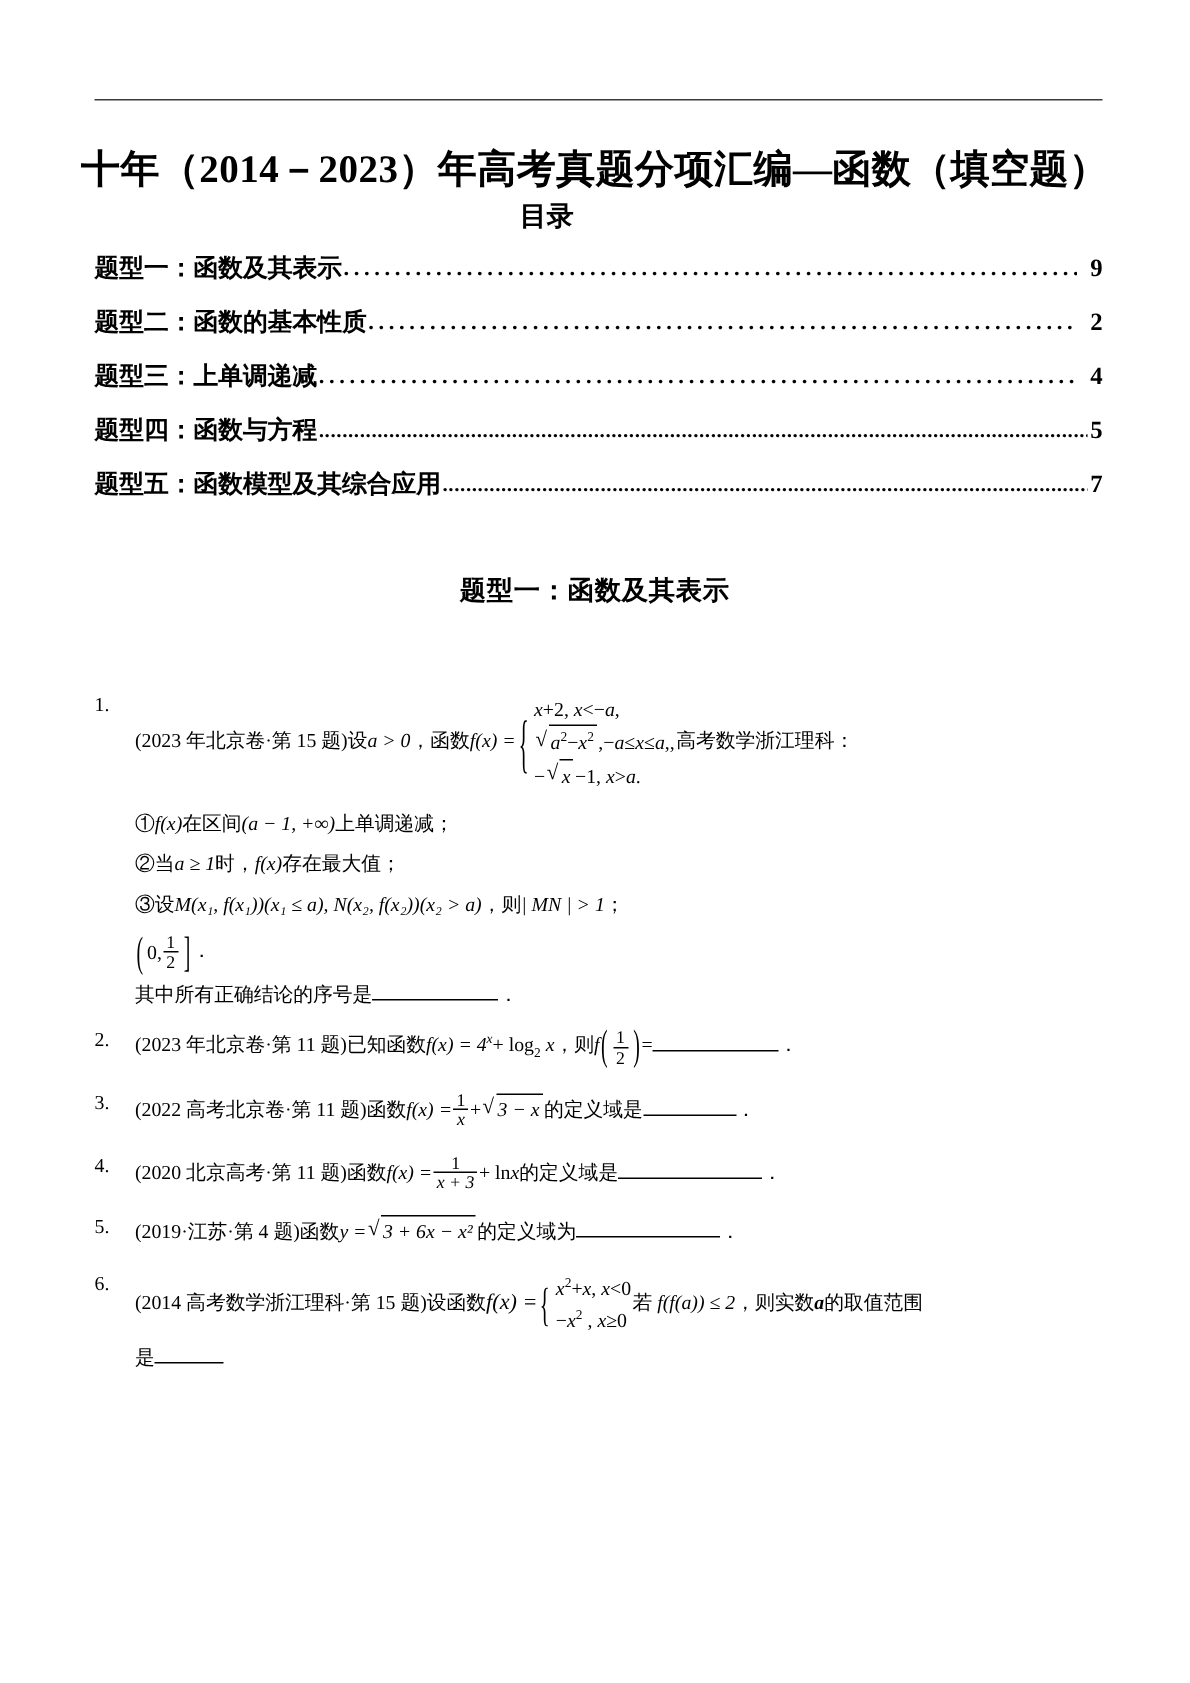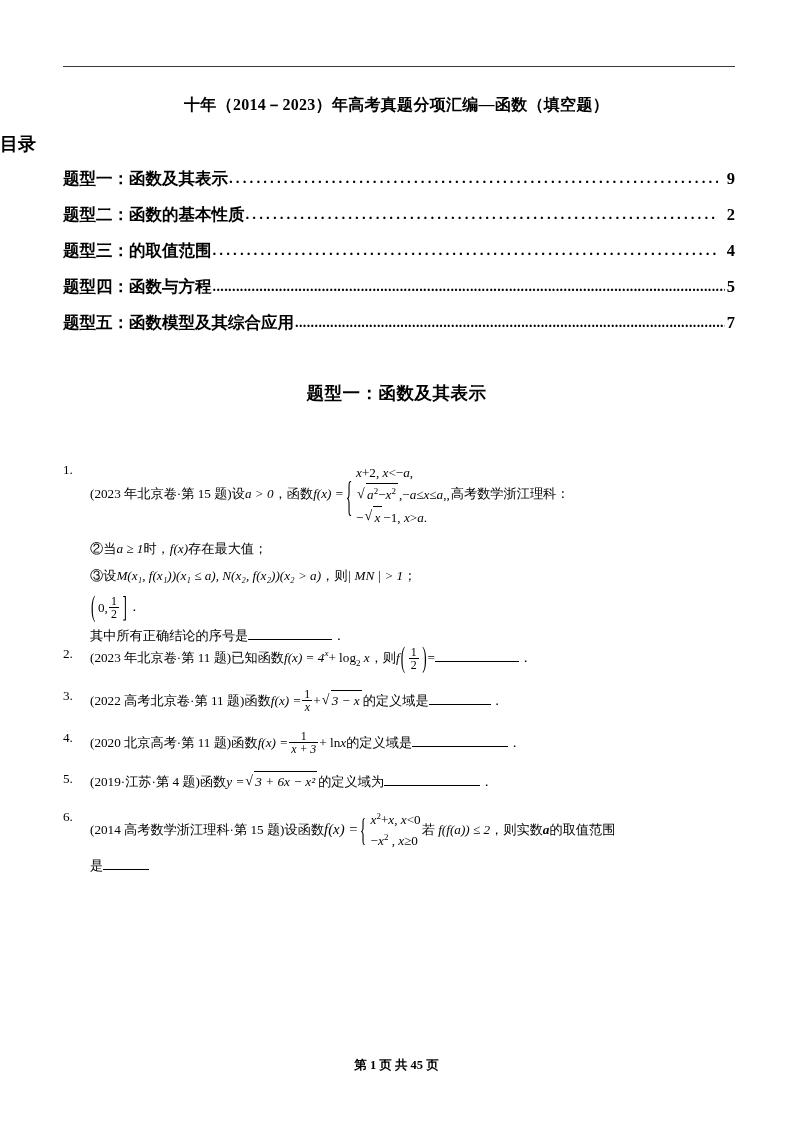--- a/index.html
+++ b/index.html
@@ -31,30 +31,31 @@
     border-top: 1.6px solid #3a3a3a;
   }
 
   
   .doc-title {
     position: absolute;
     left: 0;
     top: 95px;
     width: 793px;
     text-align: center;
-    font-size: 16px;
+    font-size: 26px;
     font-weight: bold;
     letter-spacing: .3px;
     white-space: nowrap;
   }
   .toc-title {
     position: absolute;
     left: 0;
     top: 132px;
     width: 729px;
+    text-align: center;
     font-size: 18px;
     font-weight: bold;
   }
 
   
   .toc {
     position: absolute;
     left: 63px;
     top: 168px;
     width: 672px;
@@ -237,21 +238,21 @@
       <span class="toc-page">9</span>
     </div>
 
     <div class="toc-row sparse">
       <span class="toc-label">题型二：函数的基本性质</span>
       <span class="toc-dots sparse">........................................................................................................................</span>
       <span class="toc-page">2</span>
     </div>
 
     <div class="toc-row sparse">
-      <span class="toc-label">题型三：的取值范围</span>
+      <span class="toc-label">题型三：上单调递减</span>
       <span class="toc-dots sparse">........................................................................................................................</span>
       <span class="toc-page">4</span>
     </div>
 
     <div class="toc-row dense">
       <span class="toc-label">题型四：函数与方程</span>
       <span class="toc-dots dense">............................................................................................................................................................................................................................</span>
       <span class="toc-page">5</span>
     </div>
 
@@ -274,35 +275,38 @@
             <span class="brace">{</span>
             <span class="rows">
               <span class="row"><span class="mi">x</span><span class="mo">+2,</span> <span class="mi">x</span><span class="mo">&lt;−</span><span class="mi">a</span><span class="mo">,</span></span>
               <span class="row"><span class="sqrt"><span class="rad"><span class="mi">a</span><sup class="n">2</sup><span class="mo">−</span><span class="mi">x</span><sup class="n">2</sup></span></span><span class="mo">,−</span><span class="mi">a</span><span class="mo">≤</span><span class="mi">x</span><span class="mo">≤</span><span class="mi">a</span><span class="mo">,,</span></span>
               <span class="row"><span class="mo">−</span><span class="sqrt"><span class="rad"><span class="mi">x</span></span></span><span class="mo">−1,</span> <span class="mi">x</span><span class="mo">&gt;</span><span class="mi">a</span><span class="mo">.</span></span>
             </span>
           </span><span>高考数学浙江理科：</span>
       </div>
     </div>
 
+    <div class="sub-line">
+      <span>①</span><span class="mi">f(x)</span><span>在区间</span><span class="mi">(a − 1, +∞)</span><span>上单调递减；</span>
+    </div>
 
     <div class="sub-line">
       <span>②</span><span>当</span><span class="mi">a ≥ 1</span><span>时，</span><span class="mi">f(x)</span><span>存在最大值；</span>
     </div>
 
     <div class="sub-line">
       <span>③</span><span>设</span><span class="mi">M(x₁, f(x₁))(x₁ ≤ a), N(x₂, f(x₂))(x₂ &gt; a)</span><span>，则</span><span class="mi">| MN | &gt; 1</span><span>；</span>
     </div>
 
 
     <div class="sub-line tight" style="padding-top:6px;padding-bottom:6px;">
       <span class="bigparen bigbrk"><span class="mn">0,</span><span class="frac"><span class="num mn">1</span><span class="den mn">2</span></span></span><span>．</span>
     </div>
 
-    <div class="sub-line tight" style="margin-bottom:0;">
+    <div class="sub-line tight" style="margin-bottom:12px;">
       <span>其中所有正确结论的序号是</span><span class="blank b-lg"></span><span>．</span>
     </div>
 
     <div class="problem" style="margin-bottom:16px;">
       <span class="pnum">2.</span>
       <div class="ptext">
         <span>(2023 年北京卷·第 11 题)</span><span>已知函数</span><span class="mi">f(x) = 4</span><sup class="mi">x</sup><span class="mo">+ log</span><sub class="n">2</sub>
         <span class="mi">x</span><span>，则</span><span class="mi">f</span><span class="bigparen"><span class="frac"><span class="num mn">1</span><span class="den mn">2</span></span></span><span class="mo">=</span><span class="blank b-lg"></span><span>．</span>
       </div>
     </div>
@@ -341,21 +345,14 @@
         <span class="mi">f(f(a)) ≤ 2</span><span>，则实数</span><span class="mi" style="font-weight:bold;">a</span><span>的取值范围</span>
       </div>
     </div>
 
     <div class="sub-line tight">
       <span>是</span><span class="blank b-sm"></span>
     </div>
 
   </div>
 
-  <div class="footer">
-    <span>第</span>
-    <span class="fnum">1</span>
-    <span>页  共</span>
-    <span class="fnum">45</span>
-    <span>页</span>
-  </div>
 
 </div>
 
 </body></html>

